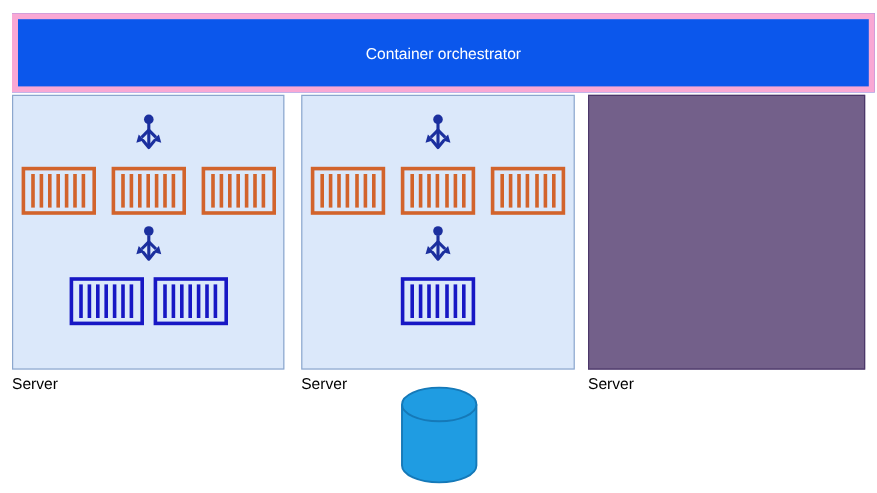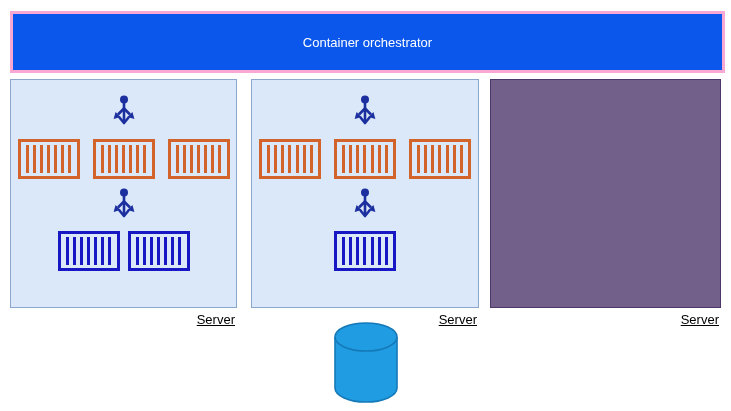--- a/index.html
+++ b/index.html
@@ -5,21 +5,21 @@
   html,body{margin:0;padding:0;background:#ffffff;}
   .canvas{
     position:relative;
     width:731px;height:411px;
     background:#ffffff;
     font-family:"Liberation Sans", sans-serif;
     overflow:hidden;
   }
   .banner{
     position:absolute;left:10px;top:11px;width:709px;height:56px;
-    background:#0b57ec;border:3px solid #f9a8d4;
+    background:#0b57ec;border:5px solid #f9a8d4;
     display:flex;align-items:center;justify-content:center;
     color:#ffffff;font-size:13px;
   }
   .server-box{
     position:absolute;top:79px;height:229px;
     background:#dbe8fa;border:1px solid #8ca7cd;
     box-sizing:border-box;
     display:flex;flex-direction:column;align-items:center;
     padding-top:15px;
   }
@@ -38,21 +38,21 @@
     width:62px;height:40px;box-sizing:border-box;
     border:3px solid #d2632b;
     padding:3px 5px;
     display:flex;justify-content:space-between;align-items:stretch;
   }
   .cont .stripe{width:3px;background:#d2632b;}
   .cont.blue{border-color:#1717c4;}
   .cont.blue .stripe{background:#1717c4;}
   .server-label{
     position:absolute;top:312px;
-    font-size:13px;color:#000000;text-align:right;text-decoration:underline;
+    font-size:13px;color:#000000;
   }
   .label-1{left:10px;width:225px;}
   .label-2{left:251px;width:226px;}
   .label-3{left:490px;width:229px;}
   .database{position:absolute;left:333px;top:321px;width:66px;height:84px;}
 </style>
 </head>
 <body>
 
 <div class="canvas">

